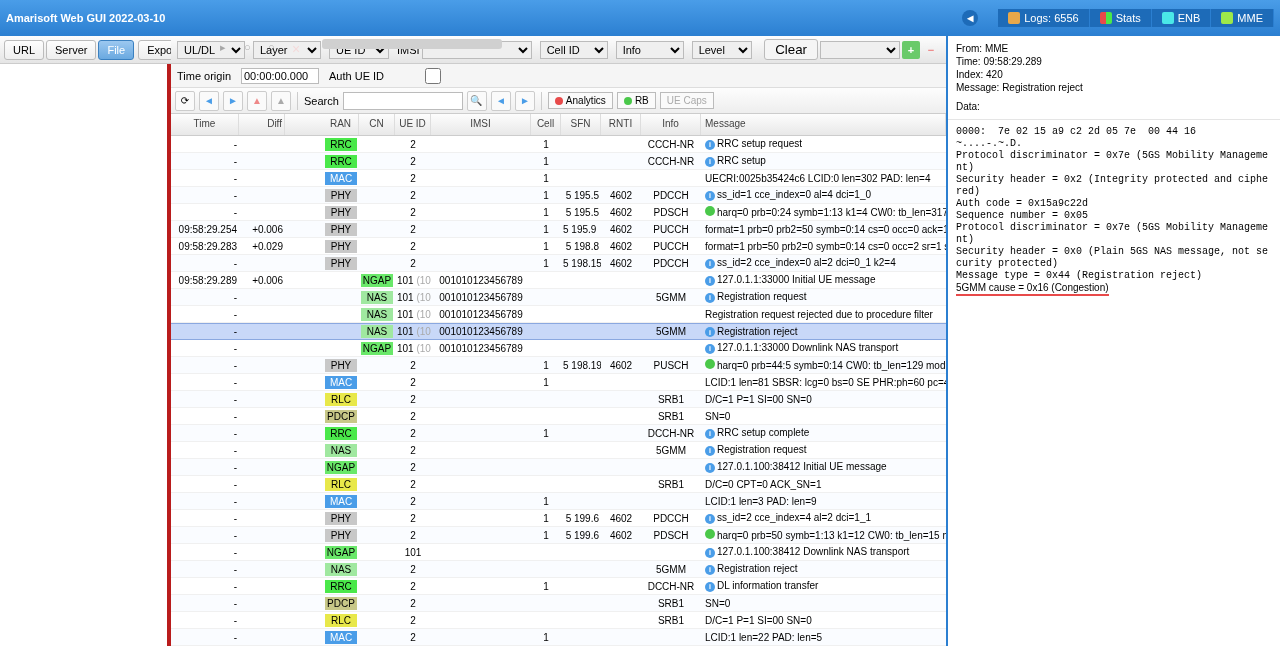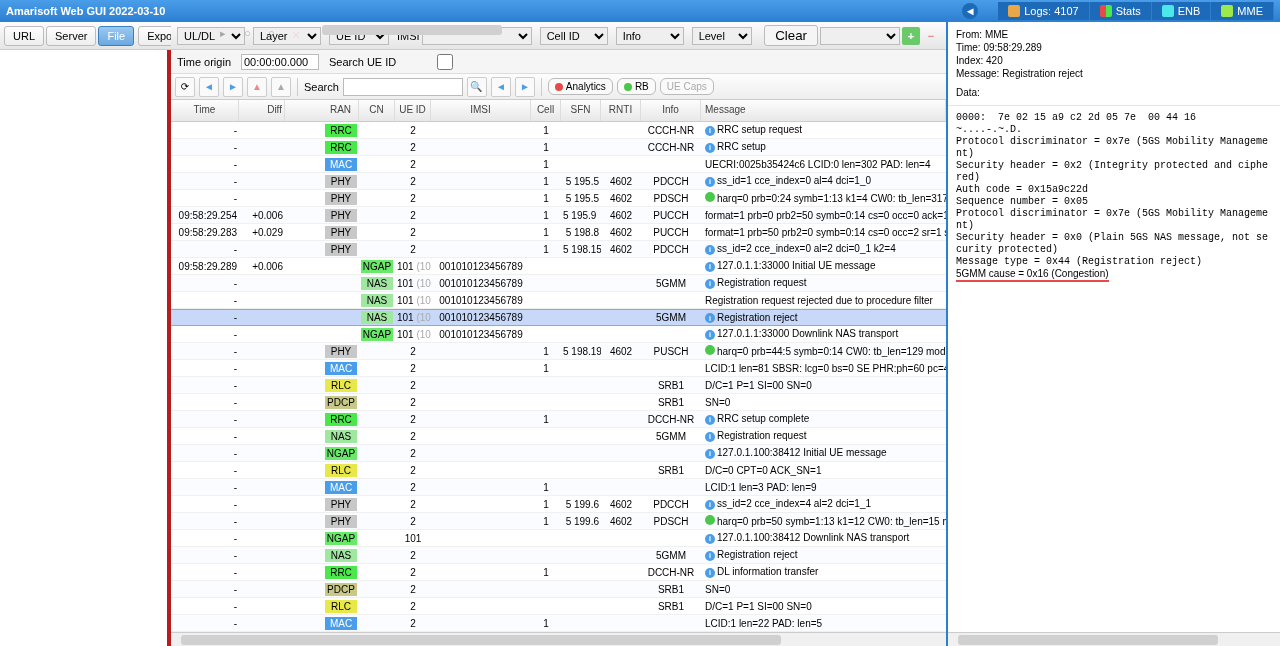--- a/index.html
+++ b/index.html
@@ -1,18 +1,18 @@
 <!DOCTYPE html>
 <html><head>
 <meta charset="utf-8">
 <style>
 * { box-sizing: border-box; margin: 0; padding: 0; font-family: Arial, Helvetica, sans-serif; }
 body { font-size: 11px; background: #fff; overflow: hidden; }
 
-.topbar { height: 22px; background: linear-gradient(#4a9de8,#2b7fd1); color: #fff; display: flex; align-items: center; padding: 0 6px; }
+.topbar { height: 36px; background: linear-gradient(#4a9de8,#2b7fd1); color: #fff; display: flex; align-items: center; padding: 0 6px; }
 .topbar .title { font-weight: bold; }
 .topbar .tabs { display: flex; margin-left: 20px; gap: 0; }
 .topbar .tab { background: #1d6bb8; padding: 3px 10px; border-right: 1px solid #2b7fd1; display: flex; align-items: center; gap: 4px; cursor: pointer; }
 .topbar .collapse { margin-left: auto; width: 16px; height: 16px; background: #1d6bb8; border-radius: 8px; display: flex; align-items: center; justify-content: center; cursor: pointer; }
 .tab-icon { width: 12px; height: 12px; display: inline-block; }
 .ico-logs { background: #e8a84a; border-radius: 2px; }
 .ico-stats { background: linear-gradient(90deg,#e84a4a 50%,#4ae84a 50%); border-radius: 2px; }
 .ico-enb { background: #4ae8e8; border-radius: 2px; }
 .ico-mme { background: #9de84a; border-radius: 2px; }
 
@@ -48,21 +48,21 @@
 .plus-btn { width: 18px; height: 18px; background: #6aca6a; color: #fff; border-radius: 2px; display: flex; align-items: center; justify-content: center; cursor: pointer; font-weight: bold; }
 .minus-btn { width: 18px; height: 18px; color: #e88; display: flex; align-items: center; justify-content: center; cursor: pointer; font-weight: bold; }
 
 .origin-bar { height: 24px; background: #f5f5f5; border-bottom: 1px solid #ddd; display: flex; align-items: center; padding: 0 6px; gap: 10px; font-size: 11px; }
 .origin-bar input { border: 1px solid #bbb; font-size: 11px; height: 16px; padding: 0 2px; width: 78px; }
 
 .action-bar { height: 26px; background: linear-gradient(#fdfdfd,#eee); border-bottom: 1px solid #ccc; display: flex; align-items: center; padding: 0 4px; gap: 4px; }
 .act-btn { width: 20px; height: 20px; border: 1px solid #ccc; background: #fafafa; border-radius: 2px; display: flex; align-items: center; justify-content: center; cursor: pointer; font-size: 10px; }
 .act-sep { width: 1px; height: 18px; background: #ccc; margin: 0 2px; }
 .search-input { border: 1px solid #bbb; height: 18px; width: 120px; padding: 0 4px; font-size: 11px; }
-.chip { padding: 2px 6px; border: 1px solid #bbb; background: #fafafa; border-radius: 6px; cursor: pointer; display: flex; align-items: center; gap: 3px; font-size: 10px; }
+.chip { padding: 2px 6px; border: 1px solid #bbb; background: #fafafa; border-radius: 0; cursor: pointer; display: flex; align-items: center; gap: 3px; font-size: 10px; }
 .chip .dot { width: 8px; height: 8px; border-radius: 4px; }
 .dot.analytics { background: #e84a4a; }
 .dot.rb { background: #4ac84a; }
 .chip.disabled { color: #aaa; }
 
 .grid-header { height: 22px; background: linear-gradient(#fdfdfd,#e8e8e8); border-bottom: 1px solid #ccc; display: flex; font-size: 10px; color: #444; }
 .grid-header > div { border-right: 1px solid #ddd; padding: 4px 2px; text-align: center; overflow: hidden; }
 .col-time { width: 68px; }
 .col-diff { width: 46px; text-align: right !important; }
 .col-ran { width: 36px; margin-left: 38px; }
@@ -107,21 +107,21 @@
 </style>
 </head>
 <body>
 
 <div class="topbar">
   <span class="title">Amarisoft Web GUI 2022-03-10</span>
   <span class="collapse">◄</span>
   <div class="tabs" id="top-tabs">
       <div class="tab">
         <span class="tab-icon ico-logs"></span>
-        <span>Logs: 4107</span>
+        <span>Logs: 6556</span>
       </div>
       <div class="tab">
         <span class="tab-icon ico-stats"></span>
         <span>Stats</span>
       </div>
       <div class="tab">
         <span class="tab-icon ico-enb"></span>
         <span>ENB</span>
       </div>
       <div class="tab">
@@ -218,21 +218,21 @@
         <button class="clear-btn">Clear</button>
         <select style="width:80px"><option></option></select>
         <span class="plus-btn">+</span>
         <span class="minus-btn">−</span>
       </div>
     </div>
 
     <div class="origin-bar">
       <span>Time origin</span>
       <input value="00:00:00.000" style="">
-      <span>Search UE ID</span>
+      <span>Auth UE ID</span>
       <input type="checkbox" style="">
     </div>
 
     <div class="action-bar">
       <span class="act-btn">⟳</span>
       <span class="act-btn" style="color:#4a9de8">◄</span>
       <span class="act-btn" style="color:#4a9de8">►</span>
       <span class="act-btn" style="color:#e88">▲</span>
       <span class="act-btn" style="color:#aaa">▲</span>
       <span class="act-sep"></span>

